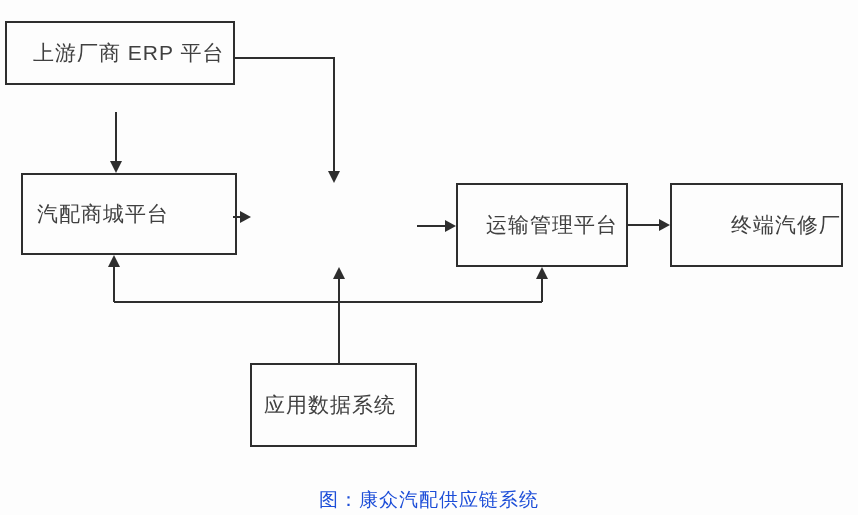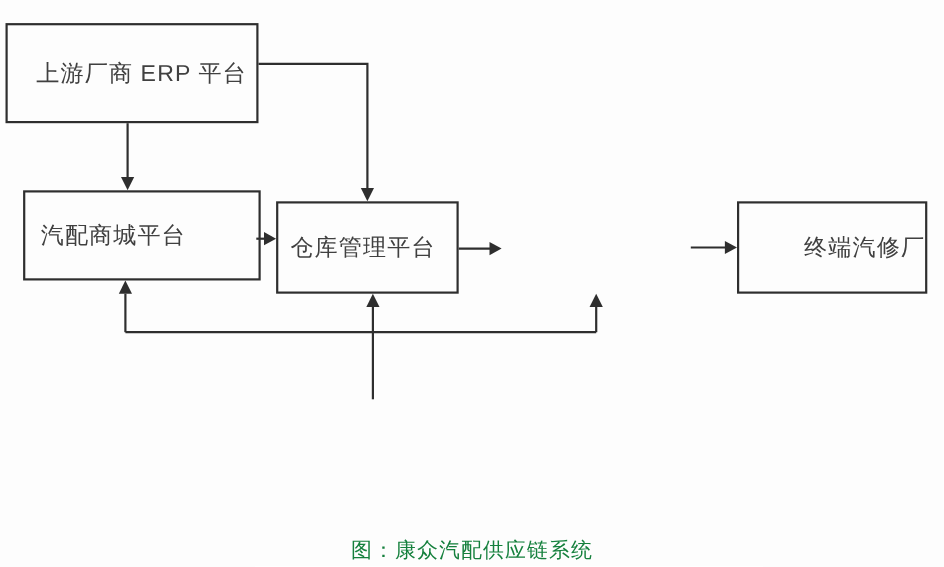--- a/index.html
+++ b/index.html
@@ -36,35 +36,35 @@
     box-sizing: border-box;
     border: 2px solid #2e2e2e;
     background: transparent;
     display: flex;
     align-items: center;
     font-size: 21px;
     letter-spacing: 1px;
     color: #404040;
     white-space: nowrap;
   }
-  .node-erp       { left: 5px;   top: 21px;  width: 230px; height: 91px; padding-left: 26px; }
+  .node-erp       { left: 5px;   top: 21px;  width: 230px; height: 64px; padding-left: 26px; }
   .node-mall      { left: 21px;  top: 173px; width: 216px; height: 82px; padding-left: 14px; }
   .node-warehouse { left: 251px; top: 183px; width: 166px; height: 84px; padding-left: 11px; }
   .node-transport { left: 456px; top: 183px; width: 172px; height: 84px; padding-left: 28px; }
   .node-terminal  { left: 670px; top: 183px; width: 173px; height: 84px; padding-left: 12px; justify-content: flex-end; }
   .node-data      { left: 250px; top: 363px; width: 167px; height: 84px; padding-left: 12px; }
   .caption {
     position: absolute;
     left: 0;
     top: 487px;
     width: 858px;
     text-align: center;
     font-family: "Liberation Serif", "DejaVu Serif", serif;
     font-size: 19px;
-    color: #15803d;
+    color: #1d4ed8;
     letter-spacing: 1px;
   }
 </style>
 </head>
 <body>
 
 <div class="canvas">
 
   <svg class="edges-svg" viewBox="0 0 858 515" xmlns="http://www.w3.org/2000/svg">
 
@@ -114,25 +114,28 @@
   </svg>
 
   <div class="node node-erp">
     <span>上游厂商 ERP 平台</span>
   </div>
 
   <div class="node node-mall">
     <span>汽配商城平台</span>
   </div>
 
-  <div class="node node-warehouse">
-    <span>仓库管理平台</span>
+
+  <div class="node node-transport">
+    <span>运输管理平台</span>
   </div>
-
 
   <div class="node node-terminal">
     <span>终端汽修厂</span>
   </div>
 
+  <div class="node node-data">
+    <span>应用数据系统</span>
+  </div>
 
   <div class="caption">图：康众汽配供应链系统</div>
 
 </div>
 
 </body></html>

